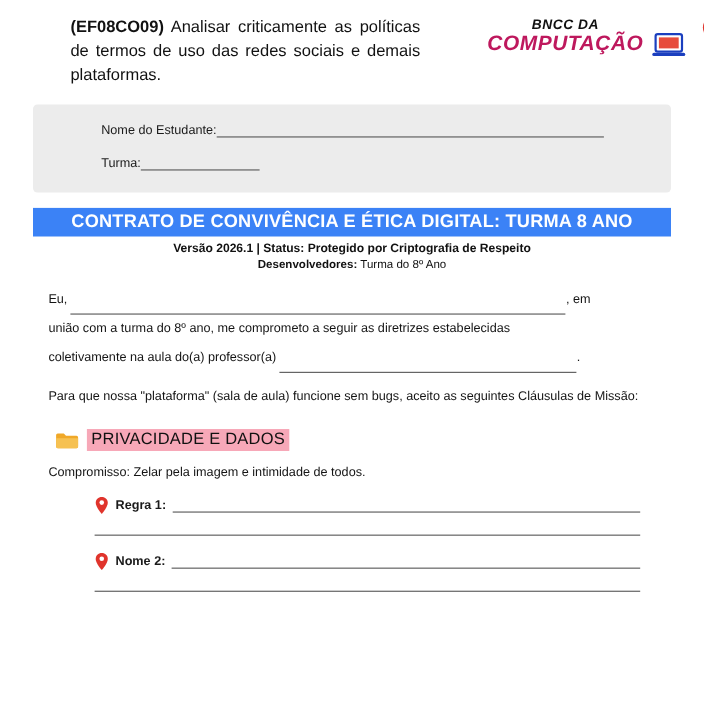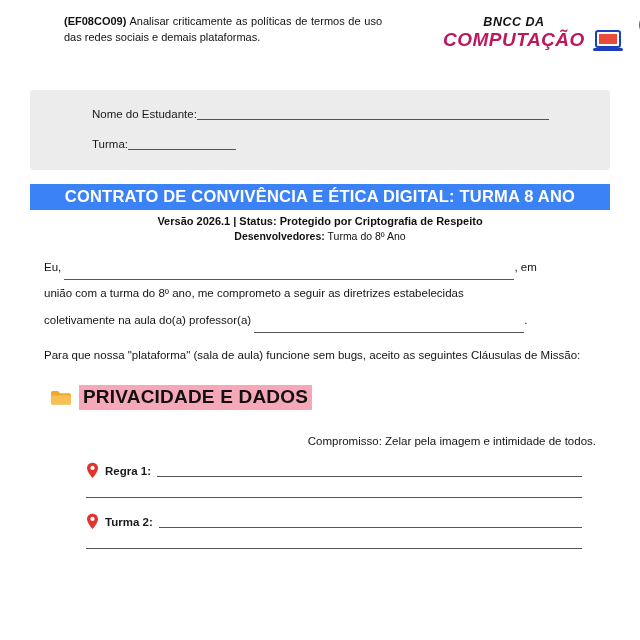--- a/index.html
+++ b/index.html
@@ -26,21 +26,21 @@
 
   
   .header {
     display: flex;
     align-items: flex-start;
     padding: 14px 22px 10px 64px;
     box-sizing: border-box;
   }
   .header-left {
     flex: 0 0 318px;
-    font-size: 11px;
+    font-size: 15px;
     line-height: 1.45;
     text-align: justify;
     color: #111;
   }
   .header-left .code {
     font-weight: bold;
   }
   .header-divider {
     width: 2px;
     align-self: stretch;
@@ -174,30 +174,29 @@
   }
   .folder-icon {
     width: 22px;
     height: 17px;
     position: relative;
     display: inline-block;
   }
   .section-title {
     background: #f7a8b8;
     color: #111;
-    font-weight: bold;
-    font-size: 19px;
+    font-weight: normal;
+    font-size: 15px;
     padding: 1px 4px 2px 4px;
     letter-spacing: 0.2px;
   }
   .commitment {
     font-size: 11.5px;
-    margin-top: 25px;
+    margin-top: 14px;
     color: #141414;
-    text-align: right;
   }
   .rule-row {
     display: flex;
     align-items: center;
     margin-top: 15px;
     padding-left: 42px;
     font-size: 11.5px;
   }
   .pin-icon {
     width: 13px;
@@ -346,21 +345,21 @@
       <div class="blank-line"></div>
     </div>
 
     <div class="rule-row">
       <span class="pin-icon">
         <svg width="13" height="17" viewBox="0 0 13 17">
           <path d="M6.5 0.8 C3.3 0.8 1 3.1 1 6.1 C1 10 6.5 16.2 6.5 16.2 C6.5 16.2 12 10 12 6.1 C12 3.1 9.7 0.8 6.5 0.8 Z" fill="#e0342c"></path>
           <circle cx="6.5" cy="5.9" r="2.1" fill="#ffffff"></circle>
         </svg>
       </span>
-      <span class="rule-label">Turma 2:</span>
+      <span class="rule-label">Nome 2:</span>
       <span class="rule-line"></span>
     </div>
     <div class="blank-line-row">
       <div class="blank-line"></div>
     </div>
 
   </div>
 </div>
 
 </body></html>

